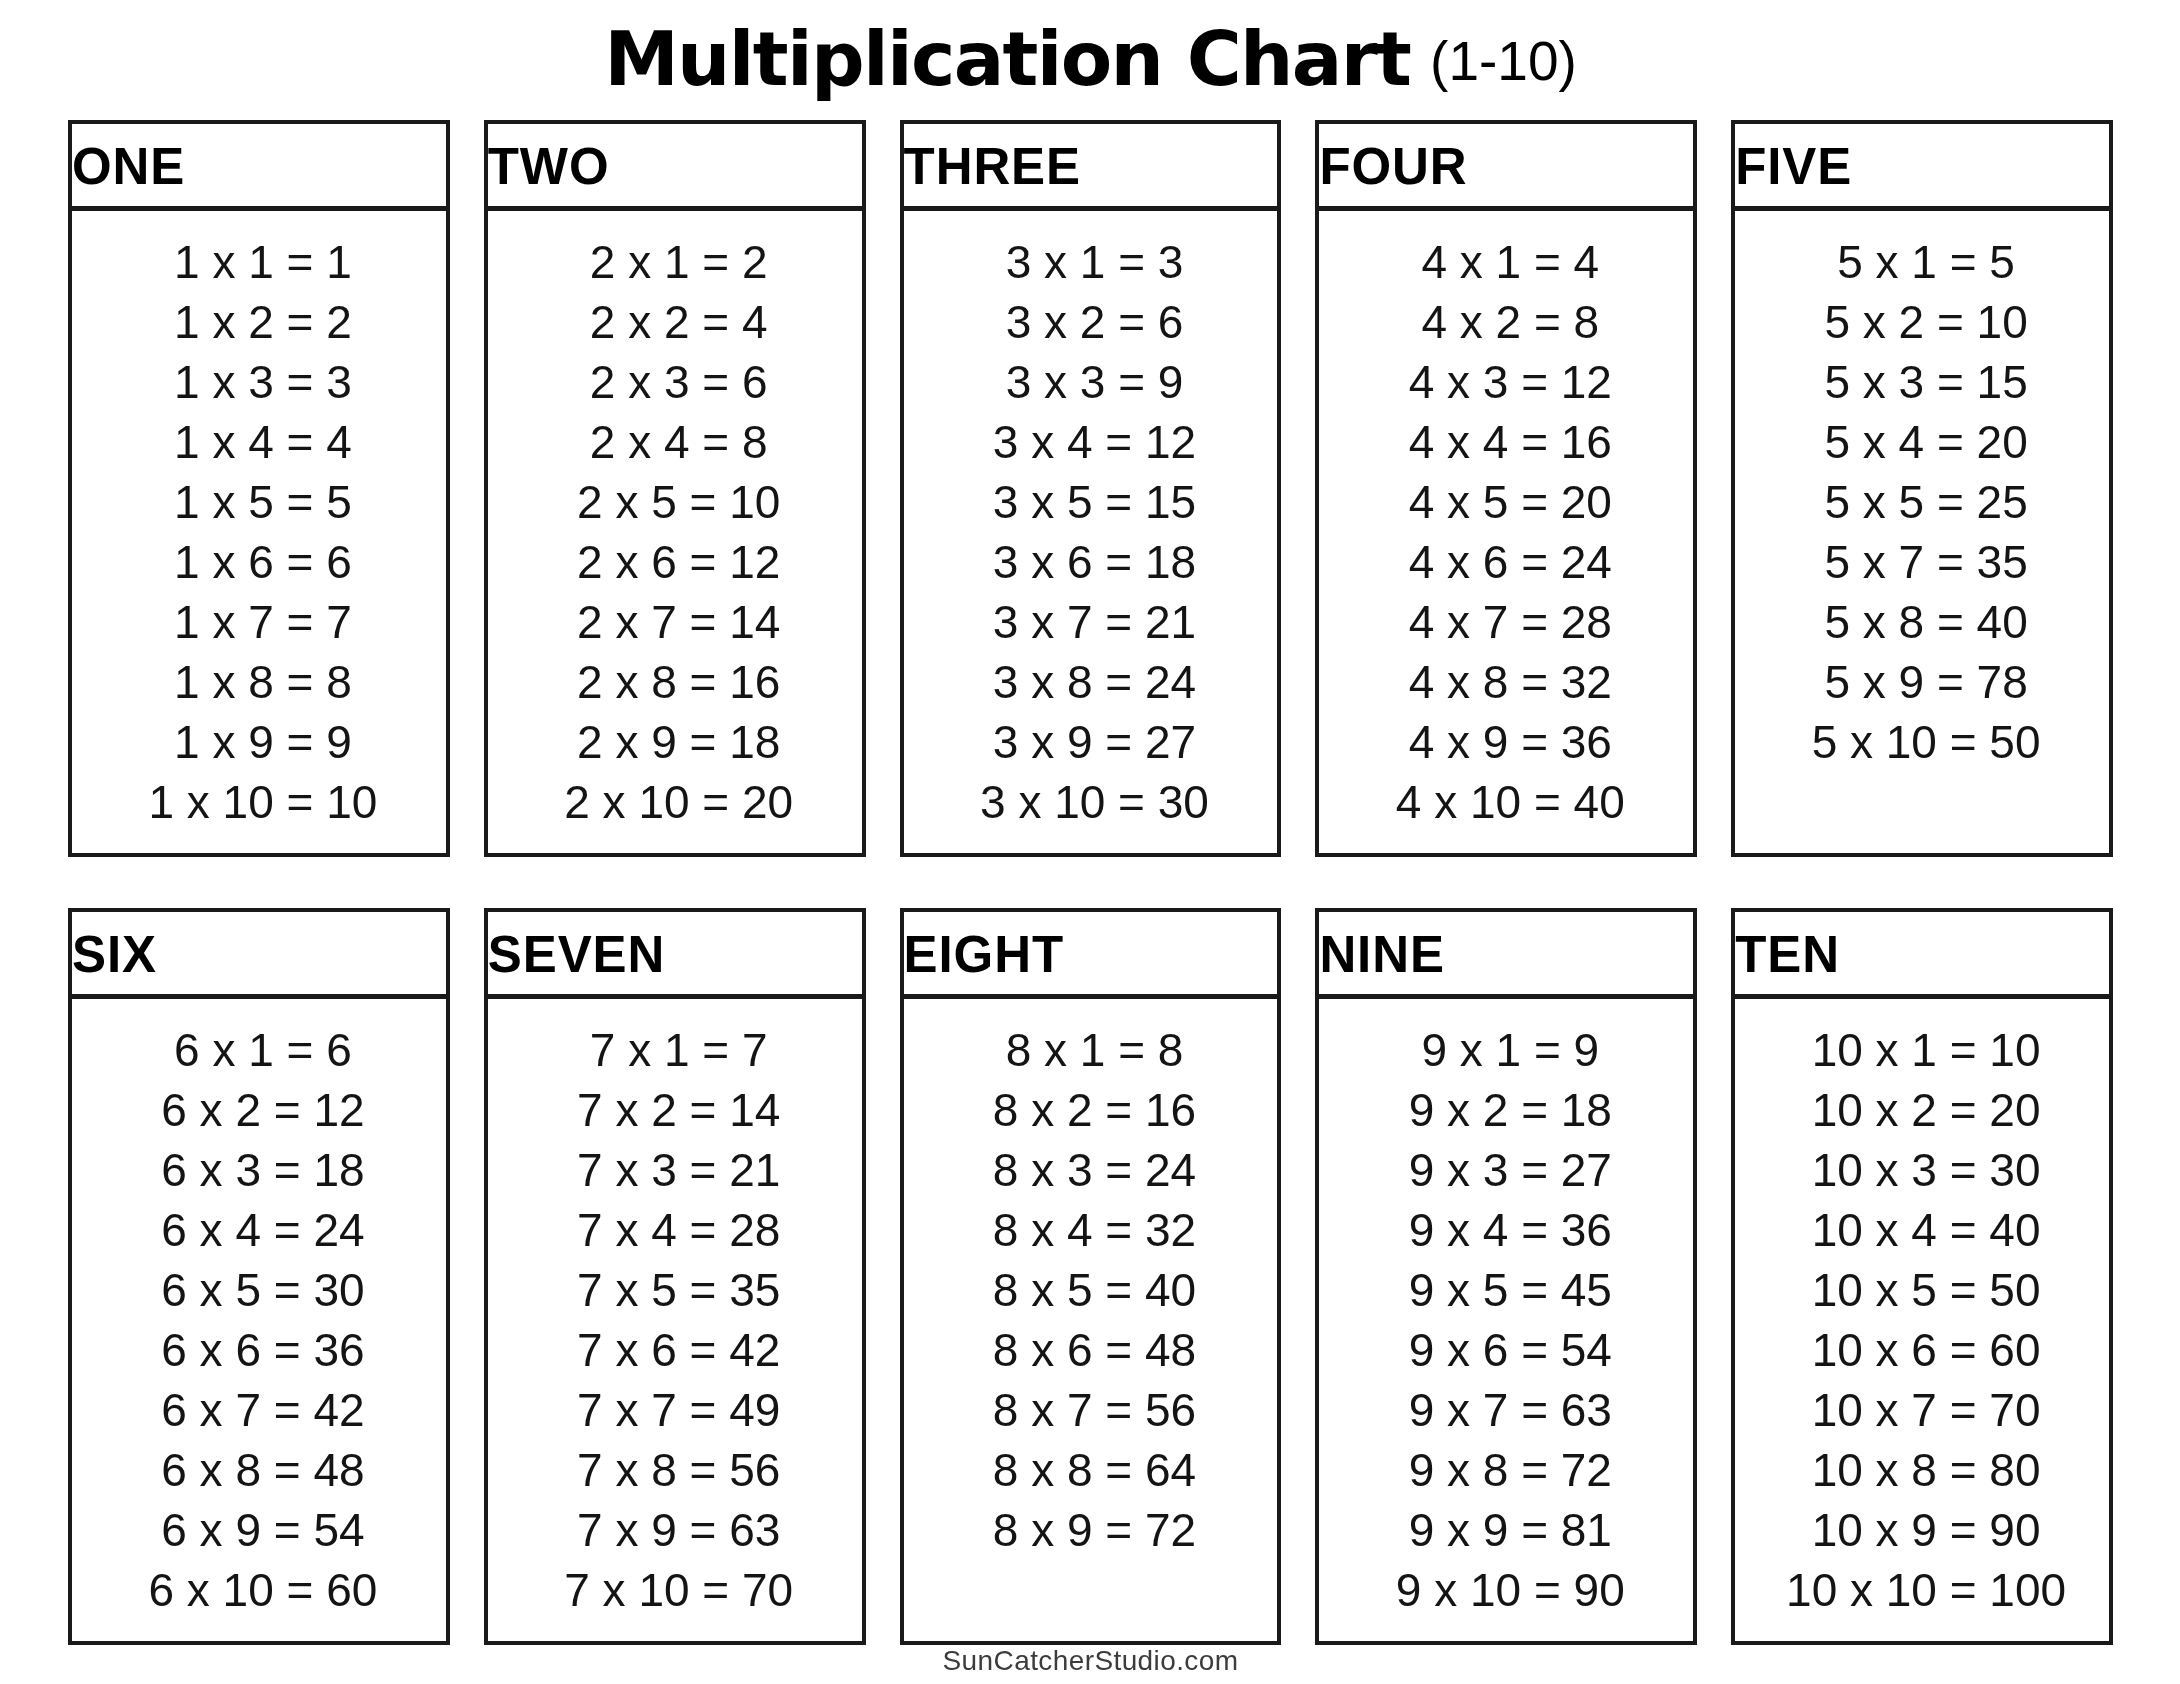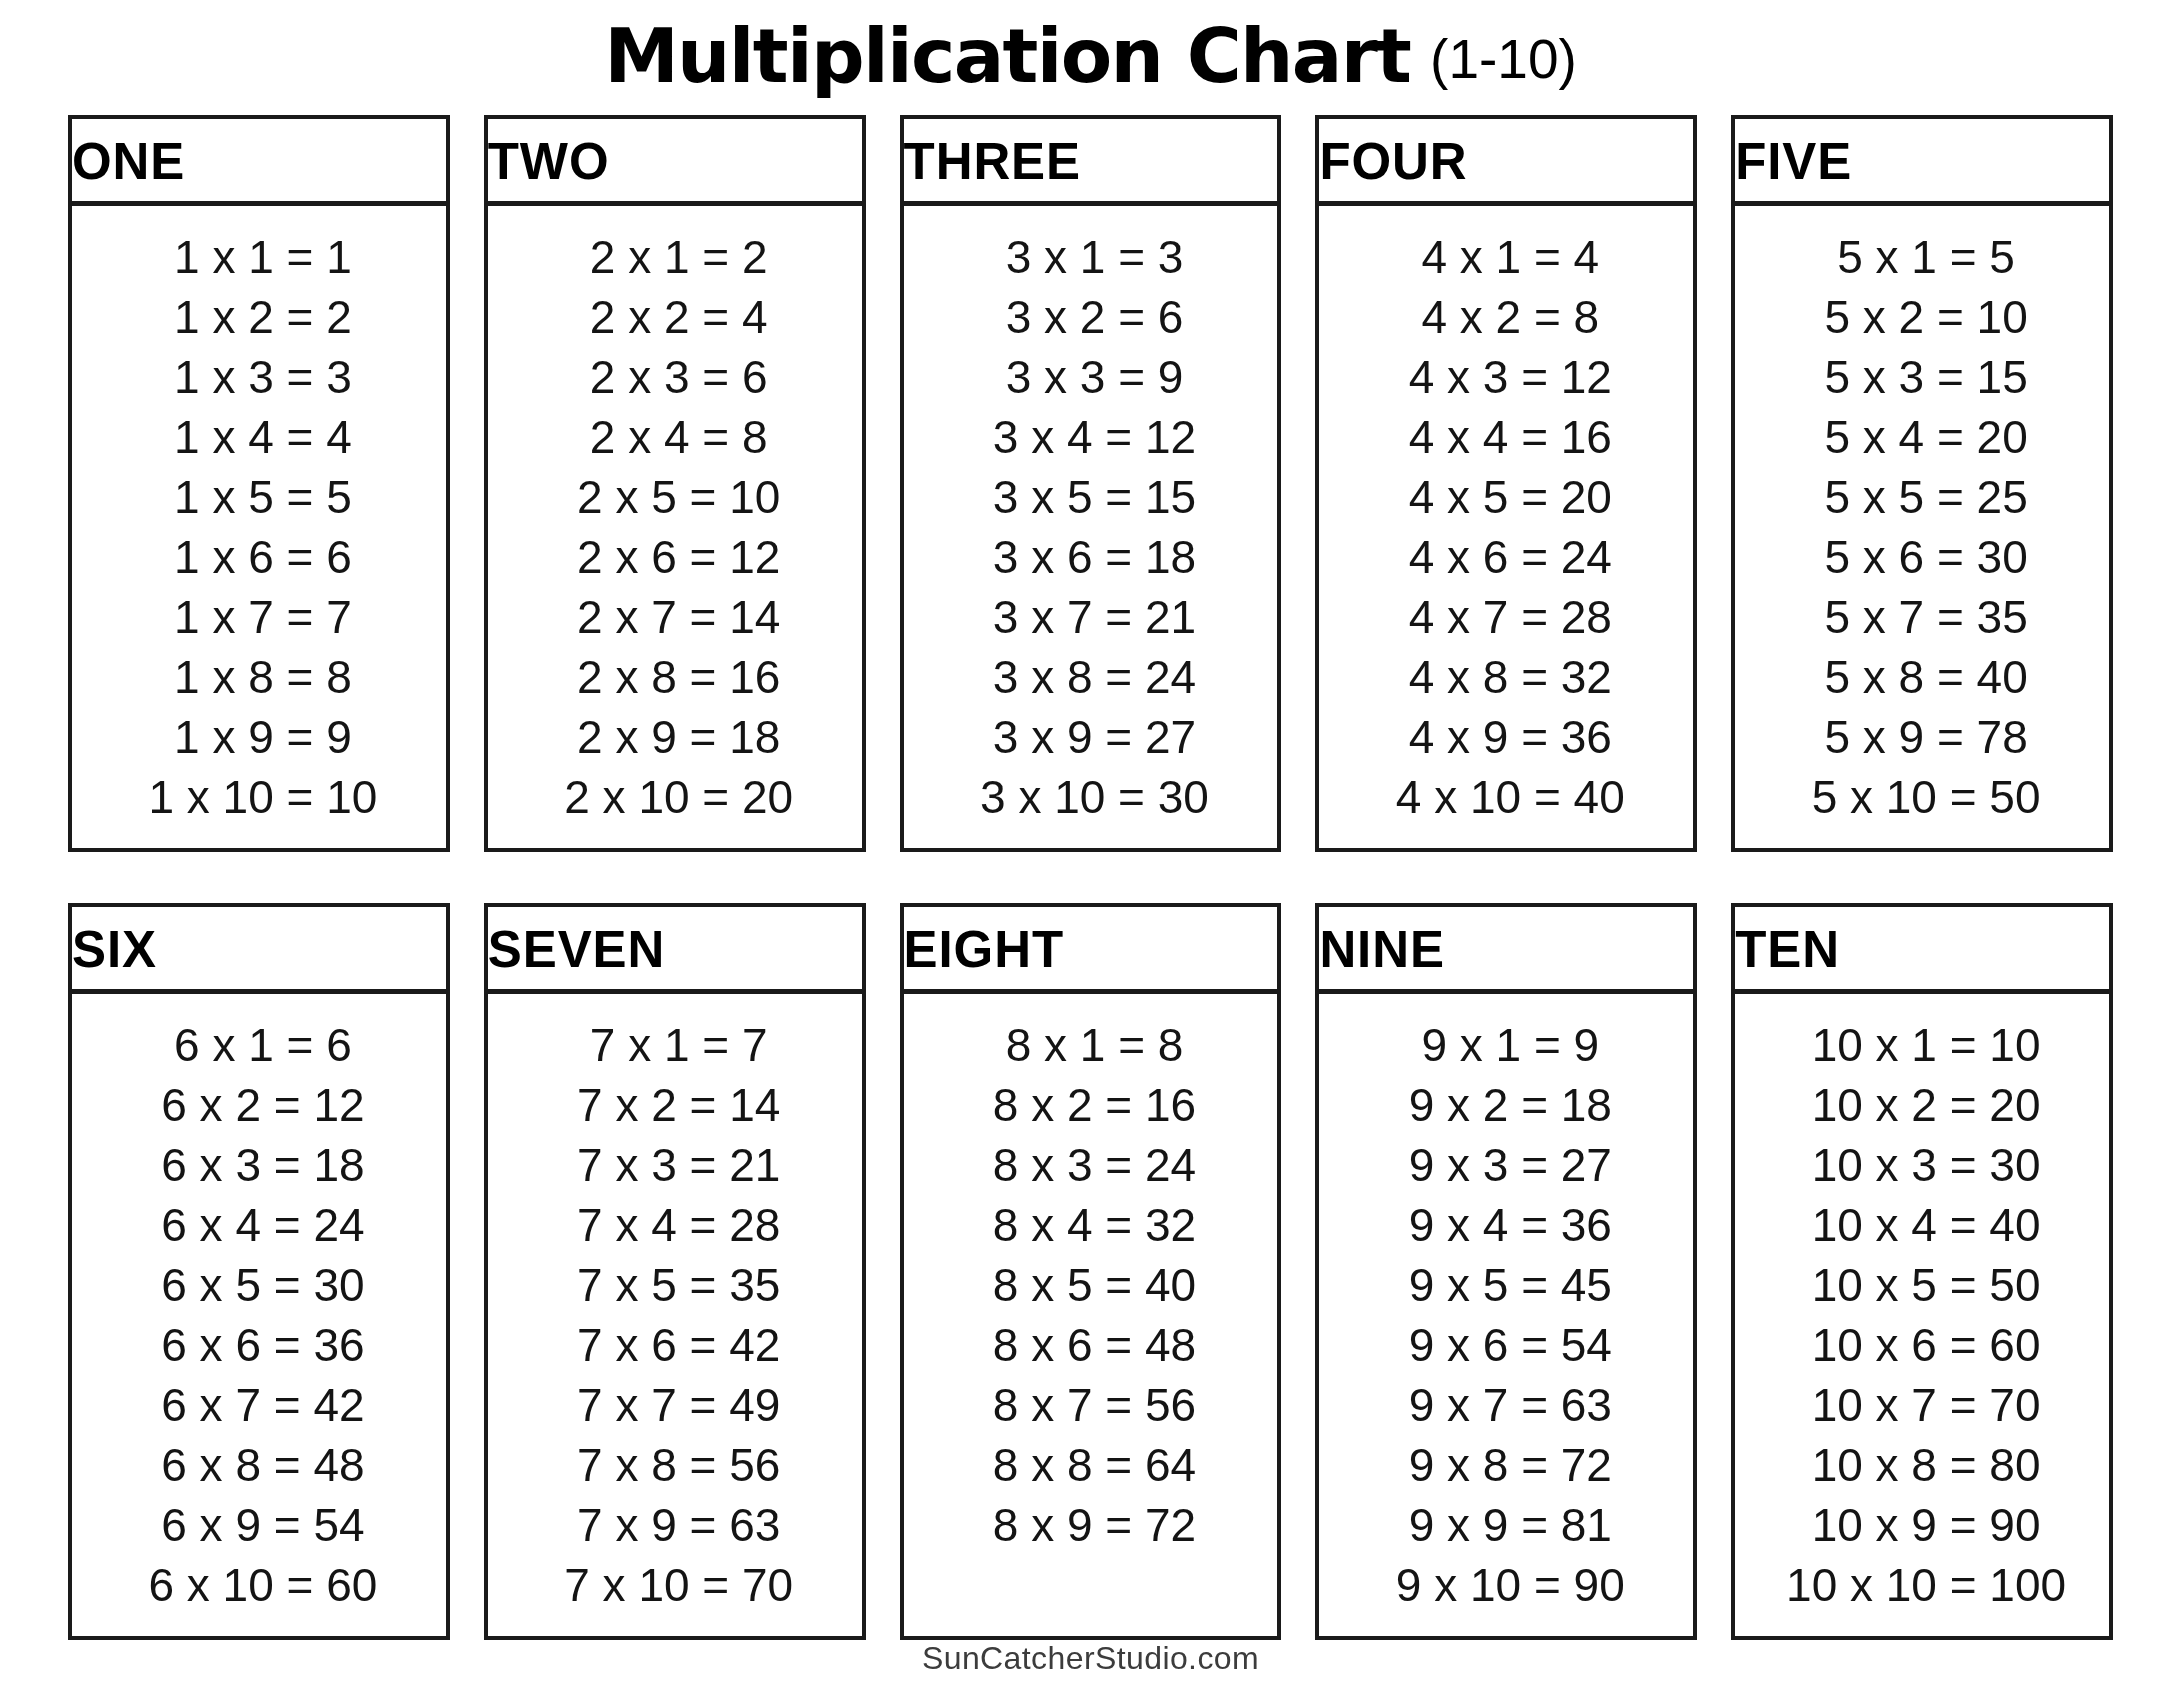--- a/index.html
+++ b/index.html
@@ -61,21 +61,21 @@
     line-height:60px;
     color:#141414;
     white-space:pre;
   }
   .page-footer {
     margin-top:auto;
     text-align:center;
     padding-bottom:8.5px;
   }
   .footer-site {
-    font-size:32px;
+    font-size:28px;
     color:#3c3c3c;
     letter-spacing:0.4px;
   }
 </style>
 </head>
 <body>
 
 <div class="page">
 
   <header class="page-header">
@@ -146,21 +146,20 @@
         </div>
       </section>
       <section class="card">
         <div class="card-header">FIVE</div>
         <div class="card-body">
           <div class="fact-row">5 x 1 = 5</div>
           <div class="fact-row">5 x 2 = 10</div>
           <div class="fact-row">5 x 3 = 15</div>
           <div class="fact-row">5 x 4 = 20</div>
           <div class="fact-row">5 x 5 = 25</div>
-          <div class="fact-row">5 x 6 = 30</div>
           <div class="fact-row">5 x 7 = 35</div>
           <div class="fact-row">5 x 8 = 40</div>
           <div class="fact-row">5 x 9 = 78</div>
           <div class="fact-row">5 x 10 = 50</div>
         </div>
       </section>
       <section class="card">
         <div class="card-header">SIX</div>
         <div class="card-body">
           <div class="fact-row">6 x 1 = 6</div>

